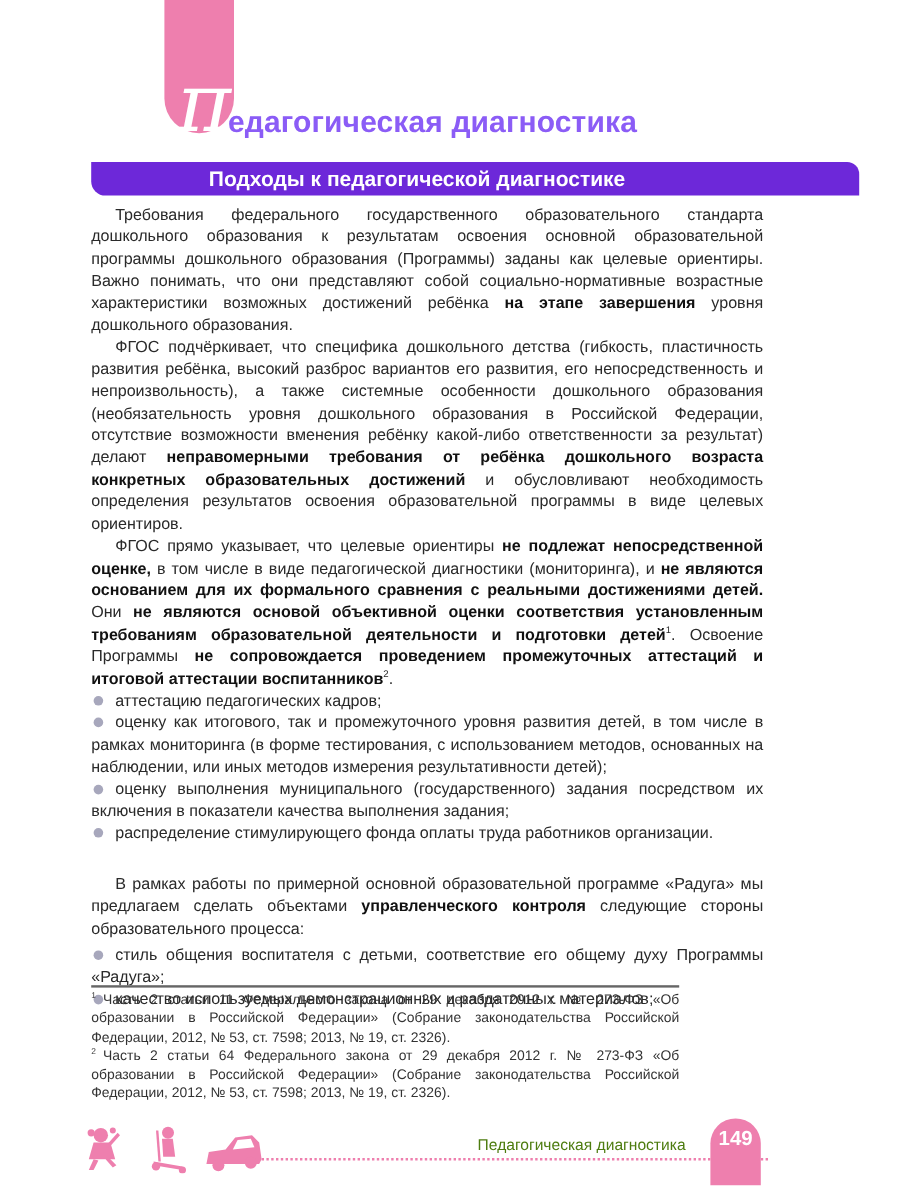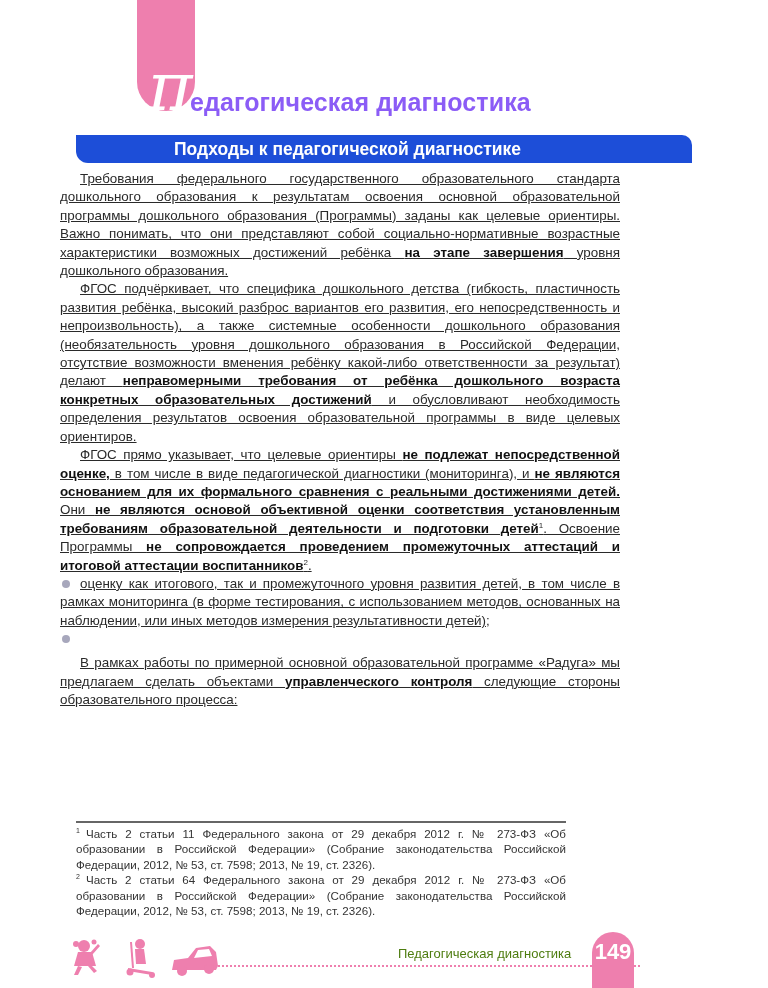--- a/index.html
+++ b/index.html
@@ -15,28 +15,28 @@
     position: absolute; left: 140px; top: 52px; width: 60px; height: 70px;
     font-family: "DejaVu Serif", serif; font-style: italic; font-size: 68px; line-height: 70px;
     color: #ffffff; text-align: center;
   }
   .chapter-title {
     position: absolute; left: 190px; top: 88px; font-size: 25px; font-weight: bold; color: #8b5cf6;
     letter-spacing: 0.1px;
   }
   .section-bar {
     position: absolute; left: 76px; top: 135px; width: 616px; height: 28px;
-    background: #1d4ed8; border-radius: 0 10px 0 12px;
+    background: #6d28d9; border-radius: 0 10px 0 12px; padding-left: 24px;
   }
   .section-bar span {
     position: absolute; left: 98px; top: 4px; font-size: 17.5px; font-weight: bold; color: #ffffff;
   }
   .body-text {
-    position: absolute; left: 60px; top: 170px; width: 560px;
-    font-size: 13.4px; line-height: 18.4px; color: #2a2a2a; text-align: justify; text-decoration: underline;
+    position: absolute; left: 76px; top: 170px; width: 560px;
+    font-size: 13.4px; line-height: 18.4px; color: #2a2a2a; text-align: justify;
   }
   .body-text p { margin: 0; text-indent: 20px; }
   .body-text p.gap-top { margin-top: 24px; }
   .body-text b { color: #111; }
   .list { list-style: none; margin: 0; padding: 0; }
   .list li { position: relative; text-indent: 20px; }
   .list li .bullet {
     position: absolute; left: 2px; top: 5px; width: 8px; height: 8px; border-radius: 50%;
     background: #a7a7bc; text-indent: 0;
   }
@@ -57,43 +57,49 @@
   }
   .footer-title {
     position: absolute; left: 398px; top: 946px; font-size: 13px; color: #4d7c0f;
   }
   .page-badge {
     position: absolute; left: 592px; top: 932px; width: 42px; height: 56px;
     background: #ee7fae; border-radius: 21px 21px 0 0;
   }
   .page-badge span {
     position: absolute; left: 0; width: 42px; top: 7px; text-align: center;
-    color: #fff; font-size: 22px; font-weight: bold;
+    color: #fff; font-size: 17px; font-weight: bold;
   }
 </style>
 </head>
 <body>
 
 <div class="pink-tab"></div>
 <div class="pi-letter">π</div>
 <div class="chapter-title">едагогическая диагностика</div>
 
 <div class="section-bar">
   <span>Подходы к педагогической диагностике</span>
 </div>
 
 <div class="body-text">
   <p><span>Требования федерального государственного образовательного стандарта дошкольного образования к результатам освоения основной образовательной программы дошкольного образования (Программы) заданы как целевые ориентиры. Важно понимать, что они представляют собой социально-нормативные возрастные характеристики возможных достижений ребёнка </span><b>на этапе завершения</b><span> уровня дошкольного образования.</span></p>
   <p><span>ФГОС подчёркивает, что специфика дошкольного детства (гибкость, пластичность развития ребёнка, высокий разброс вариантов его развития, его непосредственность и непроизвольность), а также системные особенности дошкольного образования (необязательность уровня дошкольного образования в Российской Федерации, отсутствие возможности вменения ребёнку какой-либо ответственности за результат) делают </span><b>неправомерными требования от ребёнка дошкольного возраста конкретных образовательных достижений</b><span> и обусловливают необходимость определения результатов освоения образовательной программы в виде целевых ориентиров.</span></p>
   <p><span>ФГОС прямо указывает, что целевые ориентиры </span><b>не подлежат непосредственной оценке,</b><span> в том числе в виде педагогической диагностики (мониторинга), и </span><b>не являются основанием для их формального сравнения с реальными достижениями детей.</b><span> Они </span><b>не являются основой объективной оценки соответствия установленным требованиям образовательной деятельности и подготовки детей</b><sup>1</sup><span>. Освоение Программы </span><b>не сопровождается проведением промежуточных аттестаций и итоговой аттестации воспитанников</b><sup>2</sup><span>.</span></p>
   <ul class="list">
+    <li><span class="bullet"></span><span>аттестацию педагогических кадров;</span></li>
     <li><span class="bullet"></span><span>оценку как итогового, так и промежуточного уровня развития детей, в том числе в рамках мониторинга (в форме тестирования, с использованием методов, основанных на наблюдении, или иных методов измерения результативности детей);</span></li>
-    <li><span class="bullet"></span></li>
+    <li><span class="bullet"></span><span>оценку выполнения муниципального (государственного) задания посредством их включения в показатели качества выполнения задания;</span></li>
+    <li><span class="bullet"></span><span>распределение стимулирующего фонда оплаты труда работников организации.</span></li>
   </ul>
   <p class="gap-top"><span>В рамках работы по примерной основной образовательной программе «Радуга» мы предлагаем сделать объектами </span><b>управленческого контроля</b><span> следующие стороны образовательного процесса:</span></p>
+  <ul class="list" style="margin-top:4px">
+    <li><span class="bullet"></span><span>стиль общения воспитателя с детьми, соответствие его общему духу Программы «Радуга»;</span></li>
+    <li><span class="bullet"></span><span>качество используемых демонстрационных и раздаточных материалов;</span></li>
+  </ul>
 </div>
 
 <div class="fn-rule"></div>
 <div class="footnotes">
   <p><sup>1</sup><span>Часть 2 статьи 11 Федерального закона от 29 декабря 2012 г. № 273-ФЗ «Об образовании в Российской Федерации» (Собрание законодательства Российской Федерации, 2012, № 53, ст. 7598; 2013, № 19, ст. 2326).</span></p>
   <p><sup>2</sup><span>Часть 2 статьи 64 Федерального закона от 29 декабря 2012 г. № 273-ФЗ «Об образовании в Российской Федерации» (Собрание законодательства Российской Федерации, 2012, № 53, ст. 7598; 2013, № 19, ст. 2326).</span></p>
 </div>
 
 <div class="footer-icons">
   <svg width="150" height="40" viewBox="0 0 150 40">

